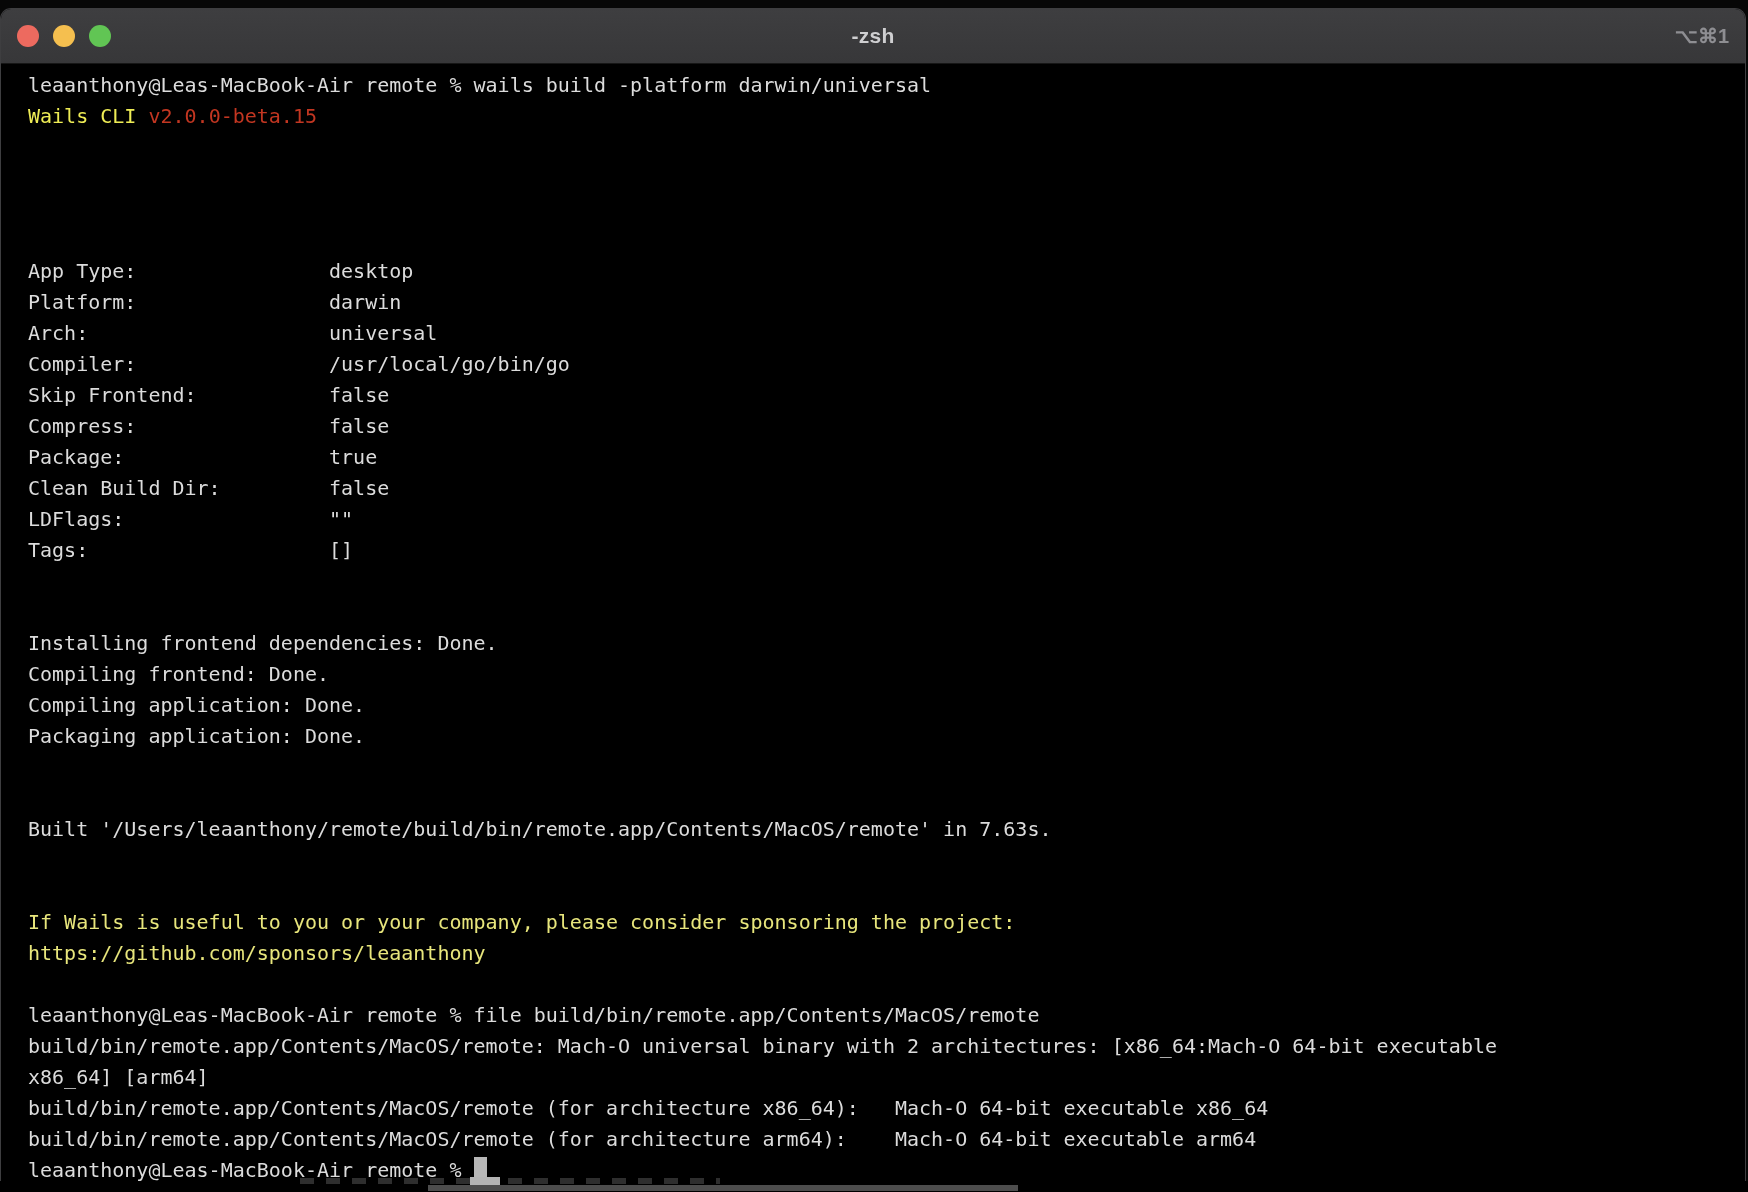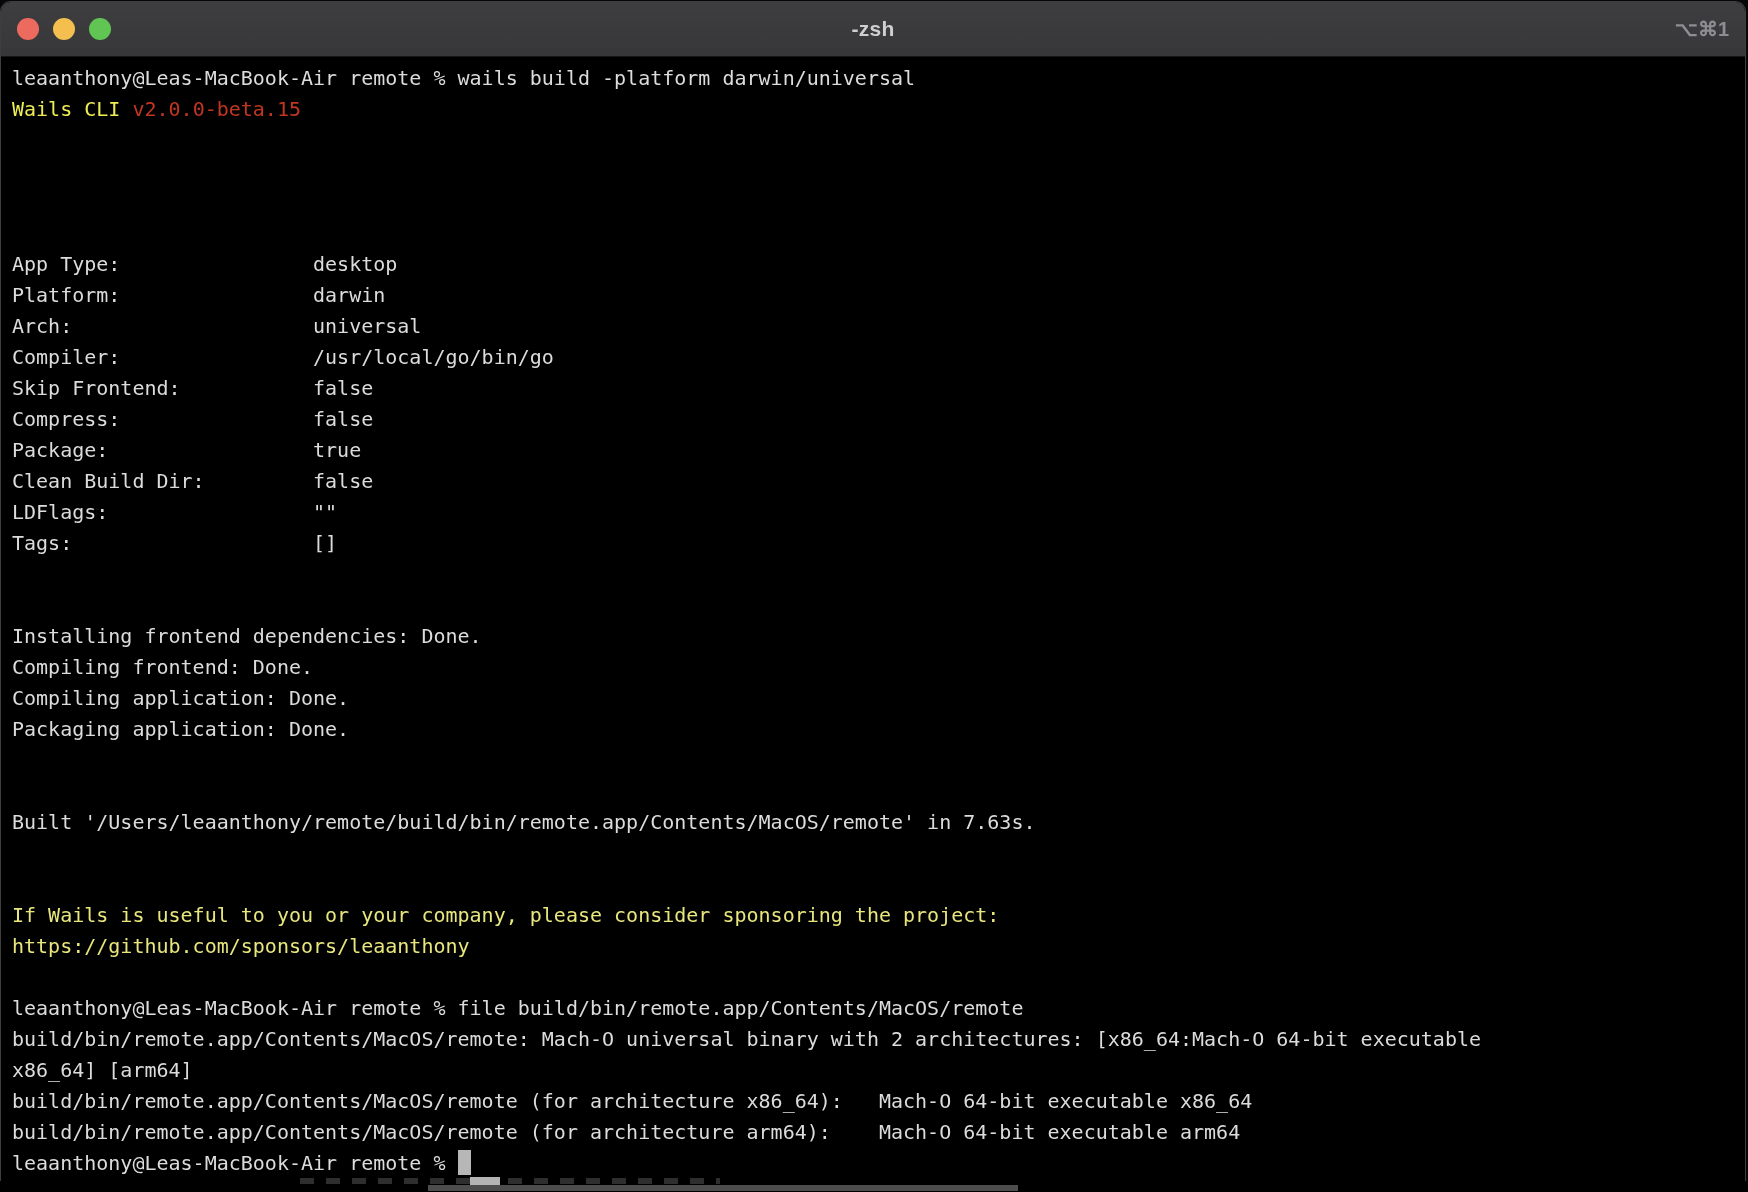--- a/index.html
+++ b/index.html
@@ -6,21 +6,21 @@
     margin: 0;
     padding: 0;
     background: #070707;
     width: 1748px;
     height: 1192px;
     overflow: hidden;
     font-family: "Liberation Sans", sans-serif;
   }
   .window {
     position: absolute;
-    left: 0; top: 1px;
+    left: 0; top: 8px;
     width: 1746px;
     height: 1181px;
     border: 1px solid #3e3e40;
     border-bottom: 1px solid #2a2a2a;
     border-radius: 11px 11px 0 0;
     overflow: hidden;
     background: #000000;
     box-sizing: border-box;
   }
   .titlebar {
@@ -67,20 +67,21 @@
     font-size: 20px;
     color: #8e8e92;
   }
   .terminal {
     padding: 6px 0 0 11px;
     font-family: "DejaVu Sans Mono", "Liberation Mono", monospace;
     font-size: 20px;
     line-height: 31px;
     white-space: pre;
     overflow: hidden;
+    margin-left: 16px;
   }
   .term-line {
     height: 31px;
   }
   .cursor-block {
     display: inline-block;
     width: 13px;
     height: 25px;
     background: #b7b7b7;
     vertical-align: -5px;

